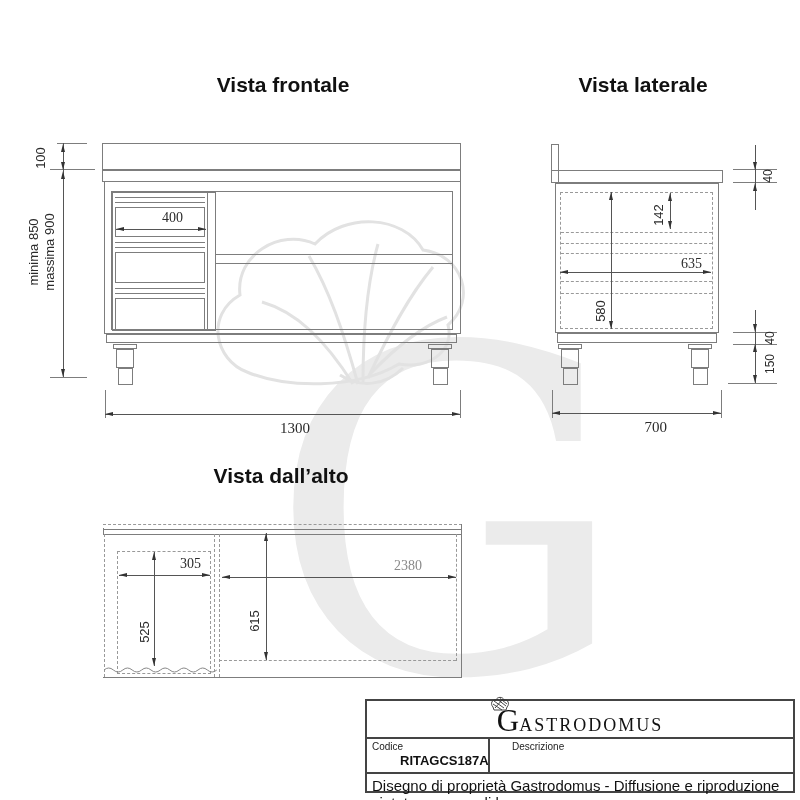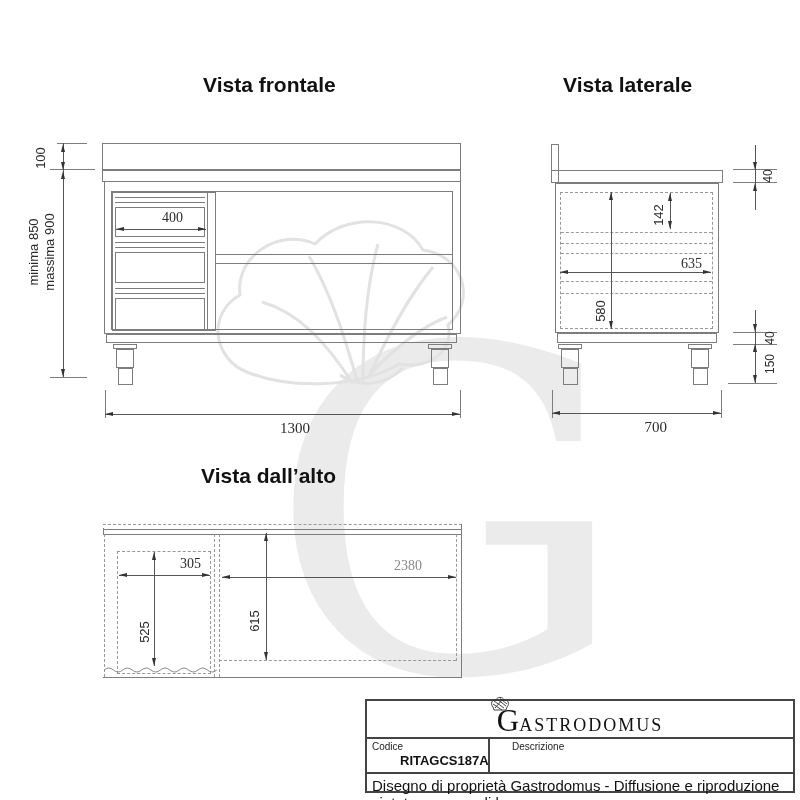--- a/index.html
+++ b/index.html
@@ -20,21 +20,21 @@
   .ar-r{border-top:2.5px solid transparent;border-bottom:2.5px solid transparent;border-left:8px solid #333;}
   .ar-u{border-left:2.5px solid transparent;border-right:2.5px solid transparent;border-bottom:8px solid #333;}
   .ar-d{border-left:2.5px solid transparent;border-right:2.5px solid transparent;border-top:8px solid #333;}
   
   .dimtext{position:absolute;font-family:"Liberation Serif",serif;font-size:14px;color:#2b2b2b;text-align:right;}
   .rot{position:absolute;display:flex;align-items:center;justify-content:center;
        transform:rotate(-90deg);font-family:"Liberation Sans",sans-serif;
        font-size:13px;color:#2b2b2b;white-space:nowrap;}
   
   .vtitle{position:absolute;font-family:"Liberation Sans",sans-serif;font-weight:bold;
-          font-size:21px;color:#111;width:160px;}
+          font-size:21px;color:#111;text-align:center;width:160px;}
   
   .wm-g{position:absolute;left:268px;top:290px;font-family:"DejaVu Serif",serif;
         font-size:450px;line-height:1;color:#ebebeb;z-index:0;}
   .wm-hat{position:absolute;left:205px;top:220px;z-index:0;}
   .layer{position:absolute;left:0;top:0;z-index:1;}
   
   .tblock{position:absolute;left:365px;top:699px;width:430px;height:94px;
           border:2px solid #444;box-sizing:border-box;background:#fff;z-index:2;}
   .tb-line-h{position:absolute;height:1.5px;background:#444;left:0;width:100%;}
   .tb-line-v{position:absolute;width:1.5px;background:#444;}

